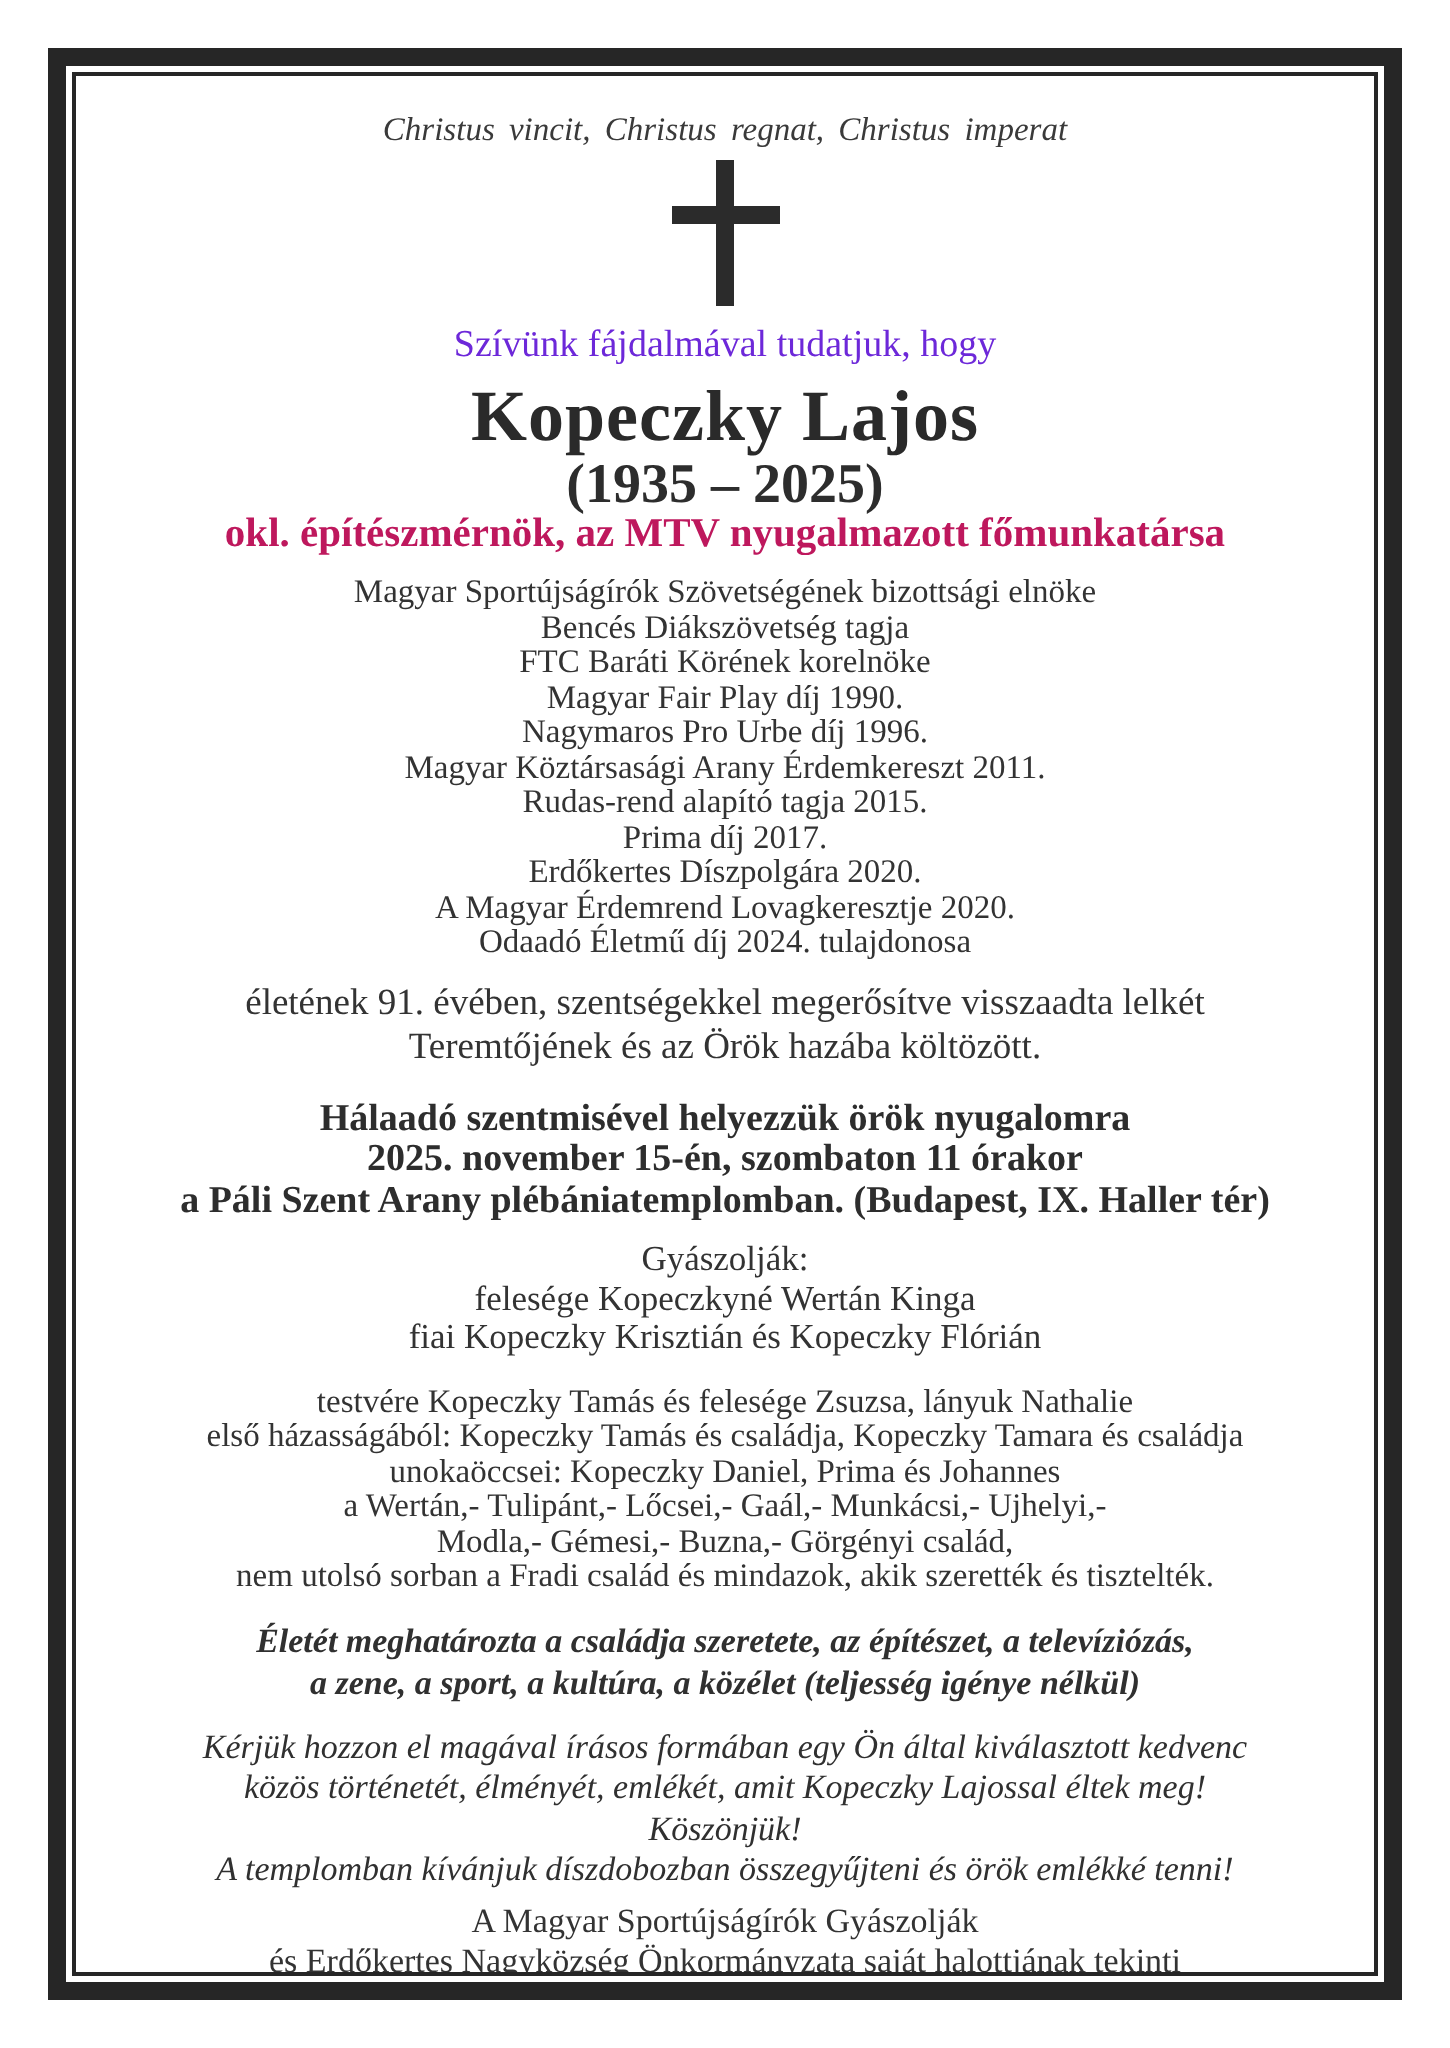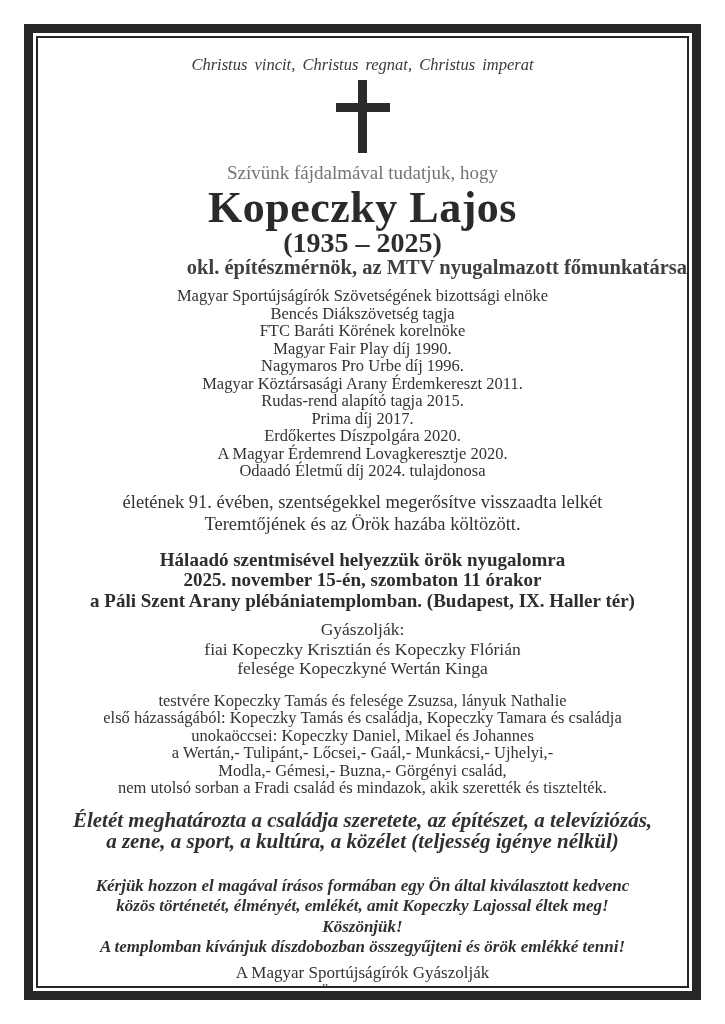--- a/index.html
+++ b/index.html
@@ -61,56 +61,55 @@
     position: absolute;
     left: 0;
     top: 23px;
     width: 54px;
     height: 9px;
     background: #2b2b2b;
   }
   .intro {
     font-size: 19px;
     line-height: 22px;
-    color: #737373;
+    color: #6d28d9;
   }
   .name {
     margin: 2px 0 0 0;
-    font-size: 44px;
+    font-size: 36px;
     line-height: 44px;
     font-weight: bold;
     color: #2a2a2a;
     letter-spacing: 0.5px;
   }
   .years {
     font-size: 28px;
     line-height: 26px;
     font-weight: bold;
     color: #2d2d2d;
   }
   .profession {
     font-size: 20.5px;
     line-height: 23px;
     font-weight: bold;
-    color: #404040;
-    text-align: right;
+    color: #be185d;
   }
   .honors { margin-top: 8px; font-size: 16.5px; }
   .honors .line { line-height: 17.5px; }
   .passing { margin-top: 11px; font-size: 18.5px; }
   .passing .line { line-height: 22.5px; }
   .funeral { margin-top: 14px; font-size: 19px; font-weight: bold; color: #2d2d2d; }
   .funeral .line { line-height: 20.5px; }
   .mourners { margin-top: 9px; font-size: 17.5px; }
   .mourners .line, .mourners .heading { line-height: 19.5px; }
   .family { margin-top: 13px; font-size: 16.5px; }
   .family .line { line-height: 17.6px; }
-  .values { margin-top: 13px; font-size: 21px; font-weight: bold; font-style: italic; color: #303030; }
+  .values { margin-top: 13px; font-size: 17px; font-weight: bold; font-style: italic; color: #303030; }
   .values .line { line-height: 21px; }
-  .request { margin-top: 24px; font-size: 17px; font-weight: bold; font-style: italic; color: #303030; }
+  .request { margin-top: 12px; font-size: 17px; font-weight: normal; font-style: italic; color: #303030; }
   .request .line { line-height: 20.3px; }
   .closing { margin-top: 6px; font-size: 17px; }
   .closing .line { line-height: 20px; }
 </style>
 </head>
 <body>
 
 <div class="frame-outer">
   <div class="frame-inner">
     <div class="content">
@@ -151,29 +150,29 @@
 
       <div class="funeral">
           <div class="line">Hálaadó szentmisével helyezzük örök nyugalomra</div>
           <div class="line">2025. november 15-én, szombaton 11 órakor</div>
           <div class="line">a Páli Szent Arany plébániatemplomban. (Budapest, IX. Haller tér)</div>
         </div>
 
       <div class="mourners">
         <div class="heading">Gyászolják:</div>
         <div>
+            <div class="line">felesége Kopeczkyné Wertán Kinga</div>
             <div class="line">fiai Kopeczky Krisztián és Kopeczky Flórián</div>
-            <div class="line">felesége Kopeczkyné Wertán Kinga</div>
           </div>
       </div>
 
       <div class="family">
           <div class="line">testvére Kopeczky Tamás és felesége Zsuzsa, lányuk Nathalie</div>
           <div class="line">első házasságából: Kopeczky Tamás és családja, Kopeczky Tamara és családja</div>
-          <div class="line">unokaöccsei: Kopeczky Daniel, Mikael és Johannes</div>
+          <div class="line">unokaöccsei: Kopeczky Daniel, Prima és Johannes</div>
           <div class="line">a Wertán,- Tulipánt,- Lőcsei,- Gaál,- Munkácsi,- Ujhelyi,-</div>
           <div class="line">Modla,- Gémesi,- Buzna,- Görgényi család,</div>
           <div class="line">nem utolsó sorban a Fradi család és mindazok, akik szerették és tisztelték.</div>
         </div>
 
       <div class="values">
           <div class="line">Életét meghatározta a családja szeretete,  az építészet, a televíziózás,</div>
           <div class="line">a zene, a sport, a kultúra, a közélet (teljesség igénye nélkül)</div>
         </div>
 

